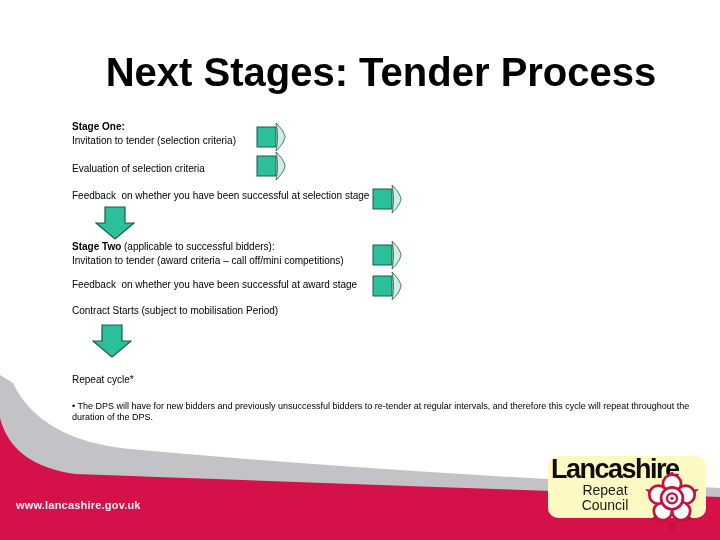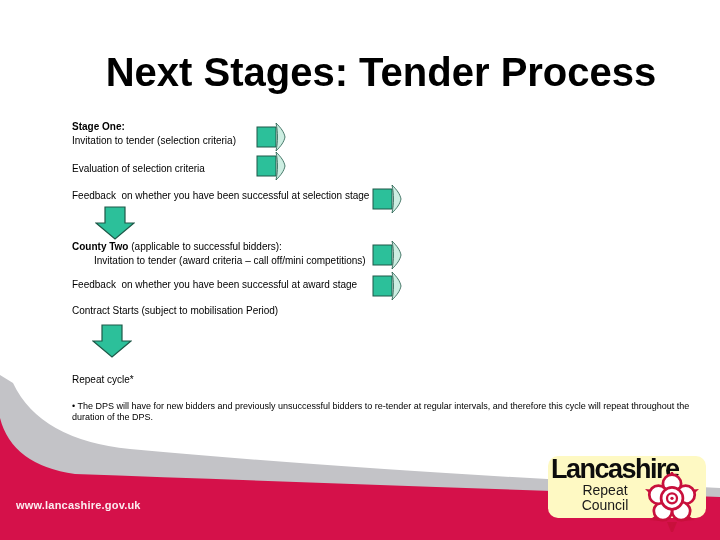--- a/index.html
+++ b/index.html
@@ -52,22 +52,22 @@
     <path d="M0,0 L720,0 L720,488 Q380,472 130,449 Q40,440 13,383 L0,375 Z" fill="#ffffff"></path>
   </svg>
 
   <div class="title">Next Stages: Tender Process</div>
 
   <div class="bodyline b" style="top:121px;">Stage One:</div>
   <div class="bodyline" style="top:135px;">Invitation to tender (selection criteria)</div>
   <div class="bodyline" style="top:163px;">Evaluation of selection criteria</div>
   <div class="bodyline" style="top:190px;">Feedback  on whether you have been successful at selection stage</div>
 
-  <div class="bodyline" style="top:241px;"><span class="b">County Two</span><span> (applicable to successful bidders):</span></div>
-  <div class="bodyline" style="top:255px;margin-left:22px;">Invitation to tender (award criteria – call off/mini competitions)</div>
+  <div class="bodyline" style="top:241px;"><span class="b">Stage Two</span><span> (applicable to successful bidders):</span></div>
+  <div class="bodyline" style="top:255px;">Invitation to tender (award criteria – call off/mini competitions)</div>
   <div class="bodyline" style="top:279px;">Feedback  on whether you have been successful at award stage</div>
   <div class="bodyline" style="top:305px;">Contract Starts (subject to mobilisation Period)</div>
 
   <div class="bodyline" style="top:374px;">Repeat cycle*</div>
 
   <div class="footnote">• The DPS will have for new bidders and previously unsuccessful bidders to re-tender at regular intervals, and therefore this cycle will repeat throughout the duration of the DPS.</div>
 
   <svg class="arrow" style="left:256px;top:121px;" width="30" height="32" viewBox="0 0 30 32">
     <rect x="1" y="6" width="19" height="20" fill="#2cc09a" stroke="#1e5948" stroke-width="1"></rect>
     <path d="M20,2 C25,7 28,11 29,16 C28,21 25,25 20,30 C22,20 22,12 20,2 Z" fill="#cdeee2" stroke="#1e5948" stroke-width="0.8"></path>

